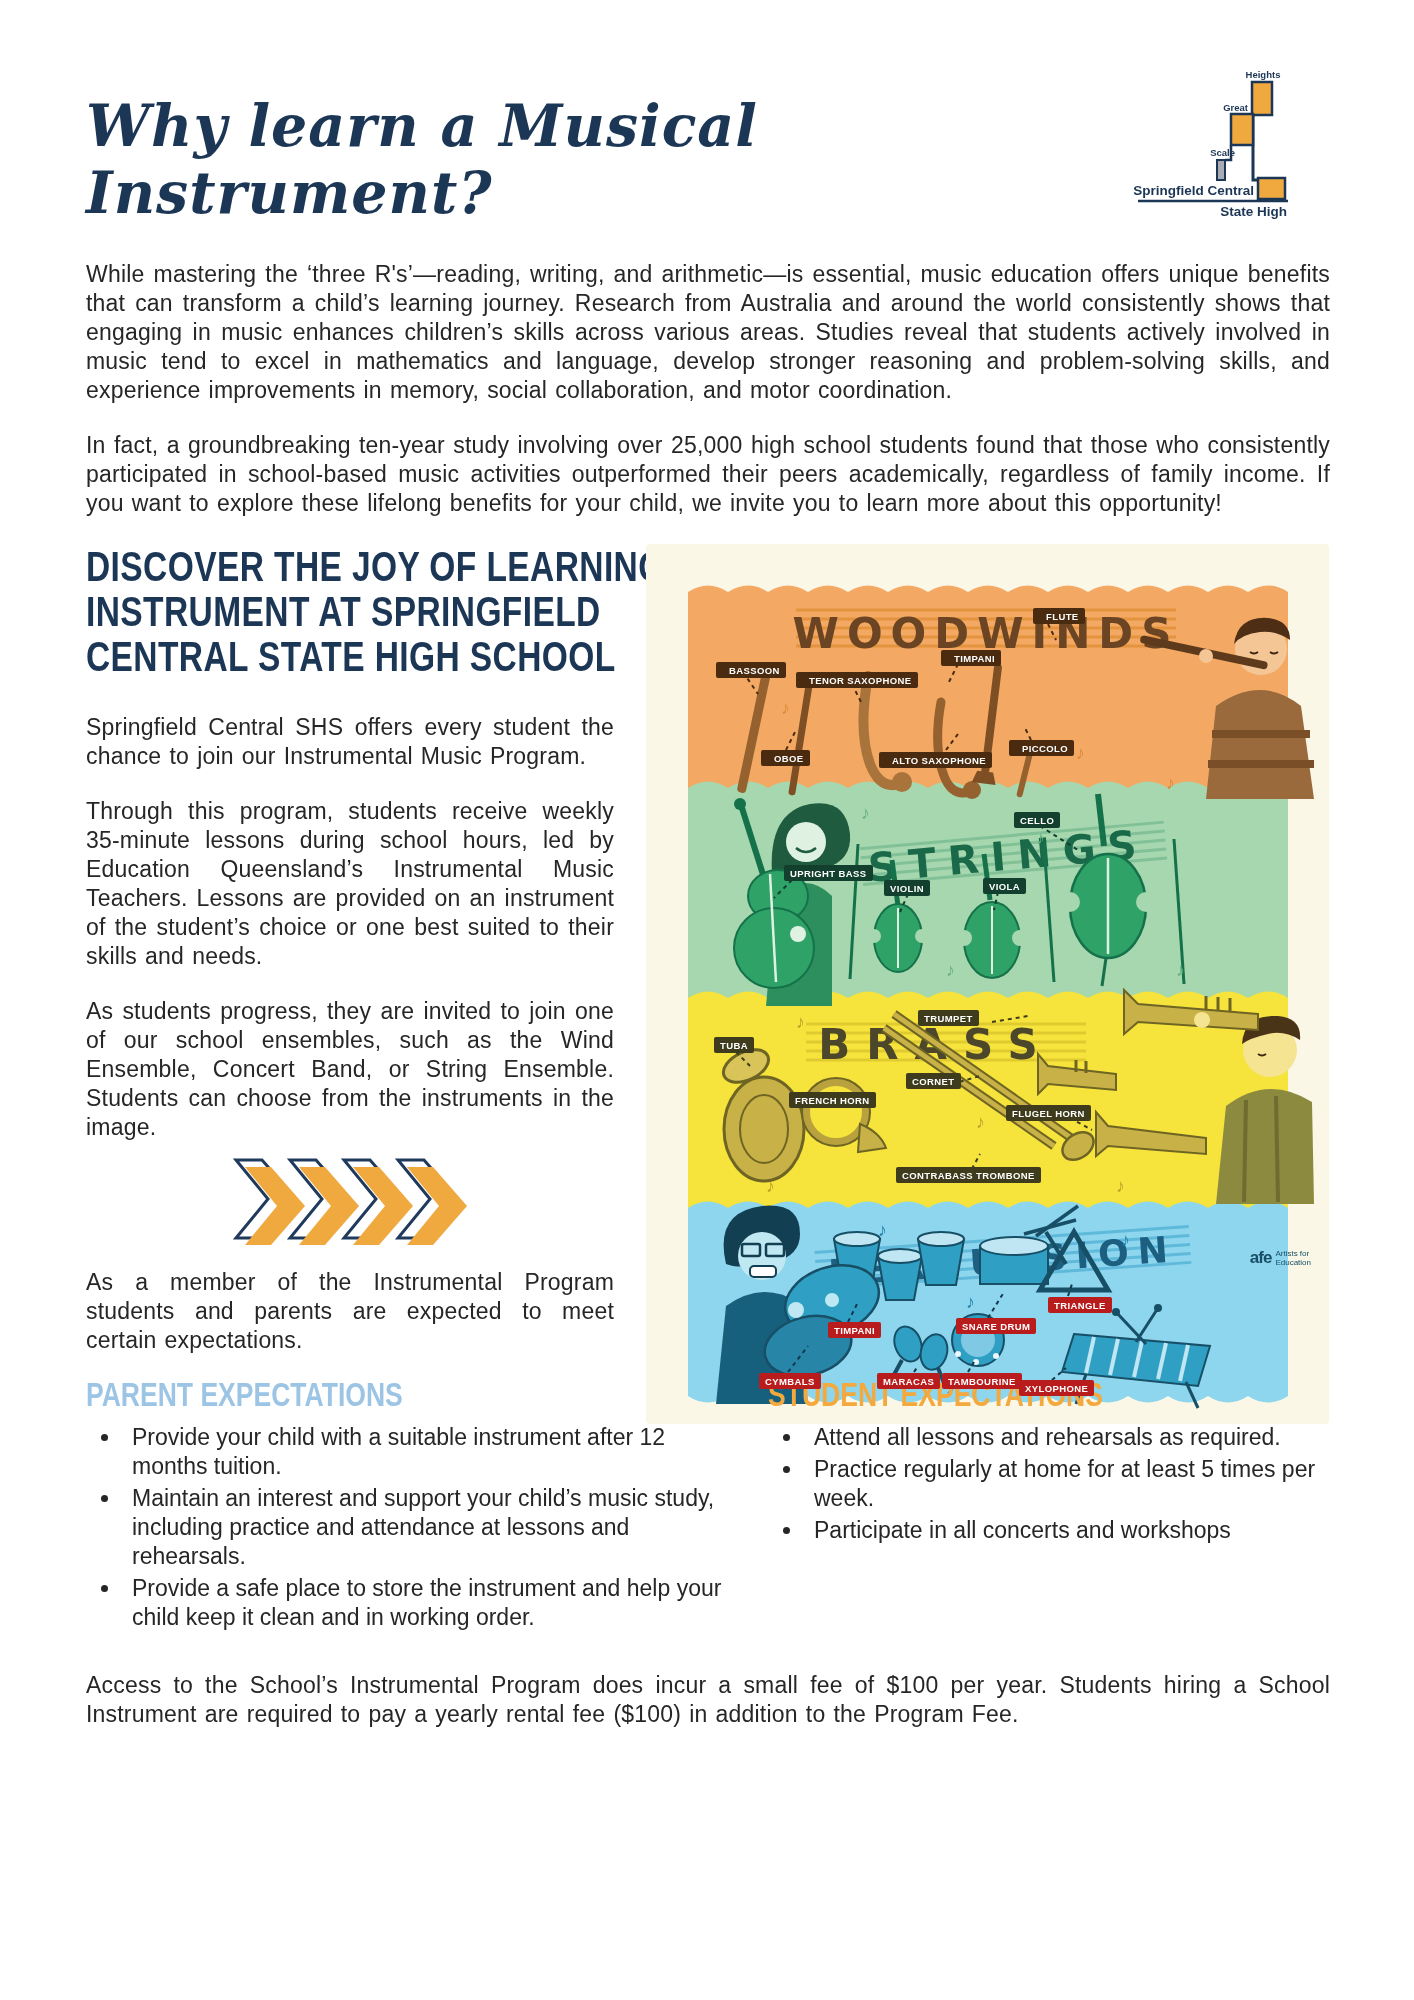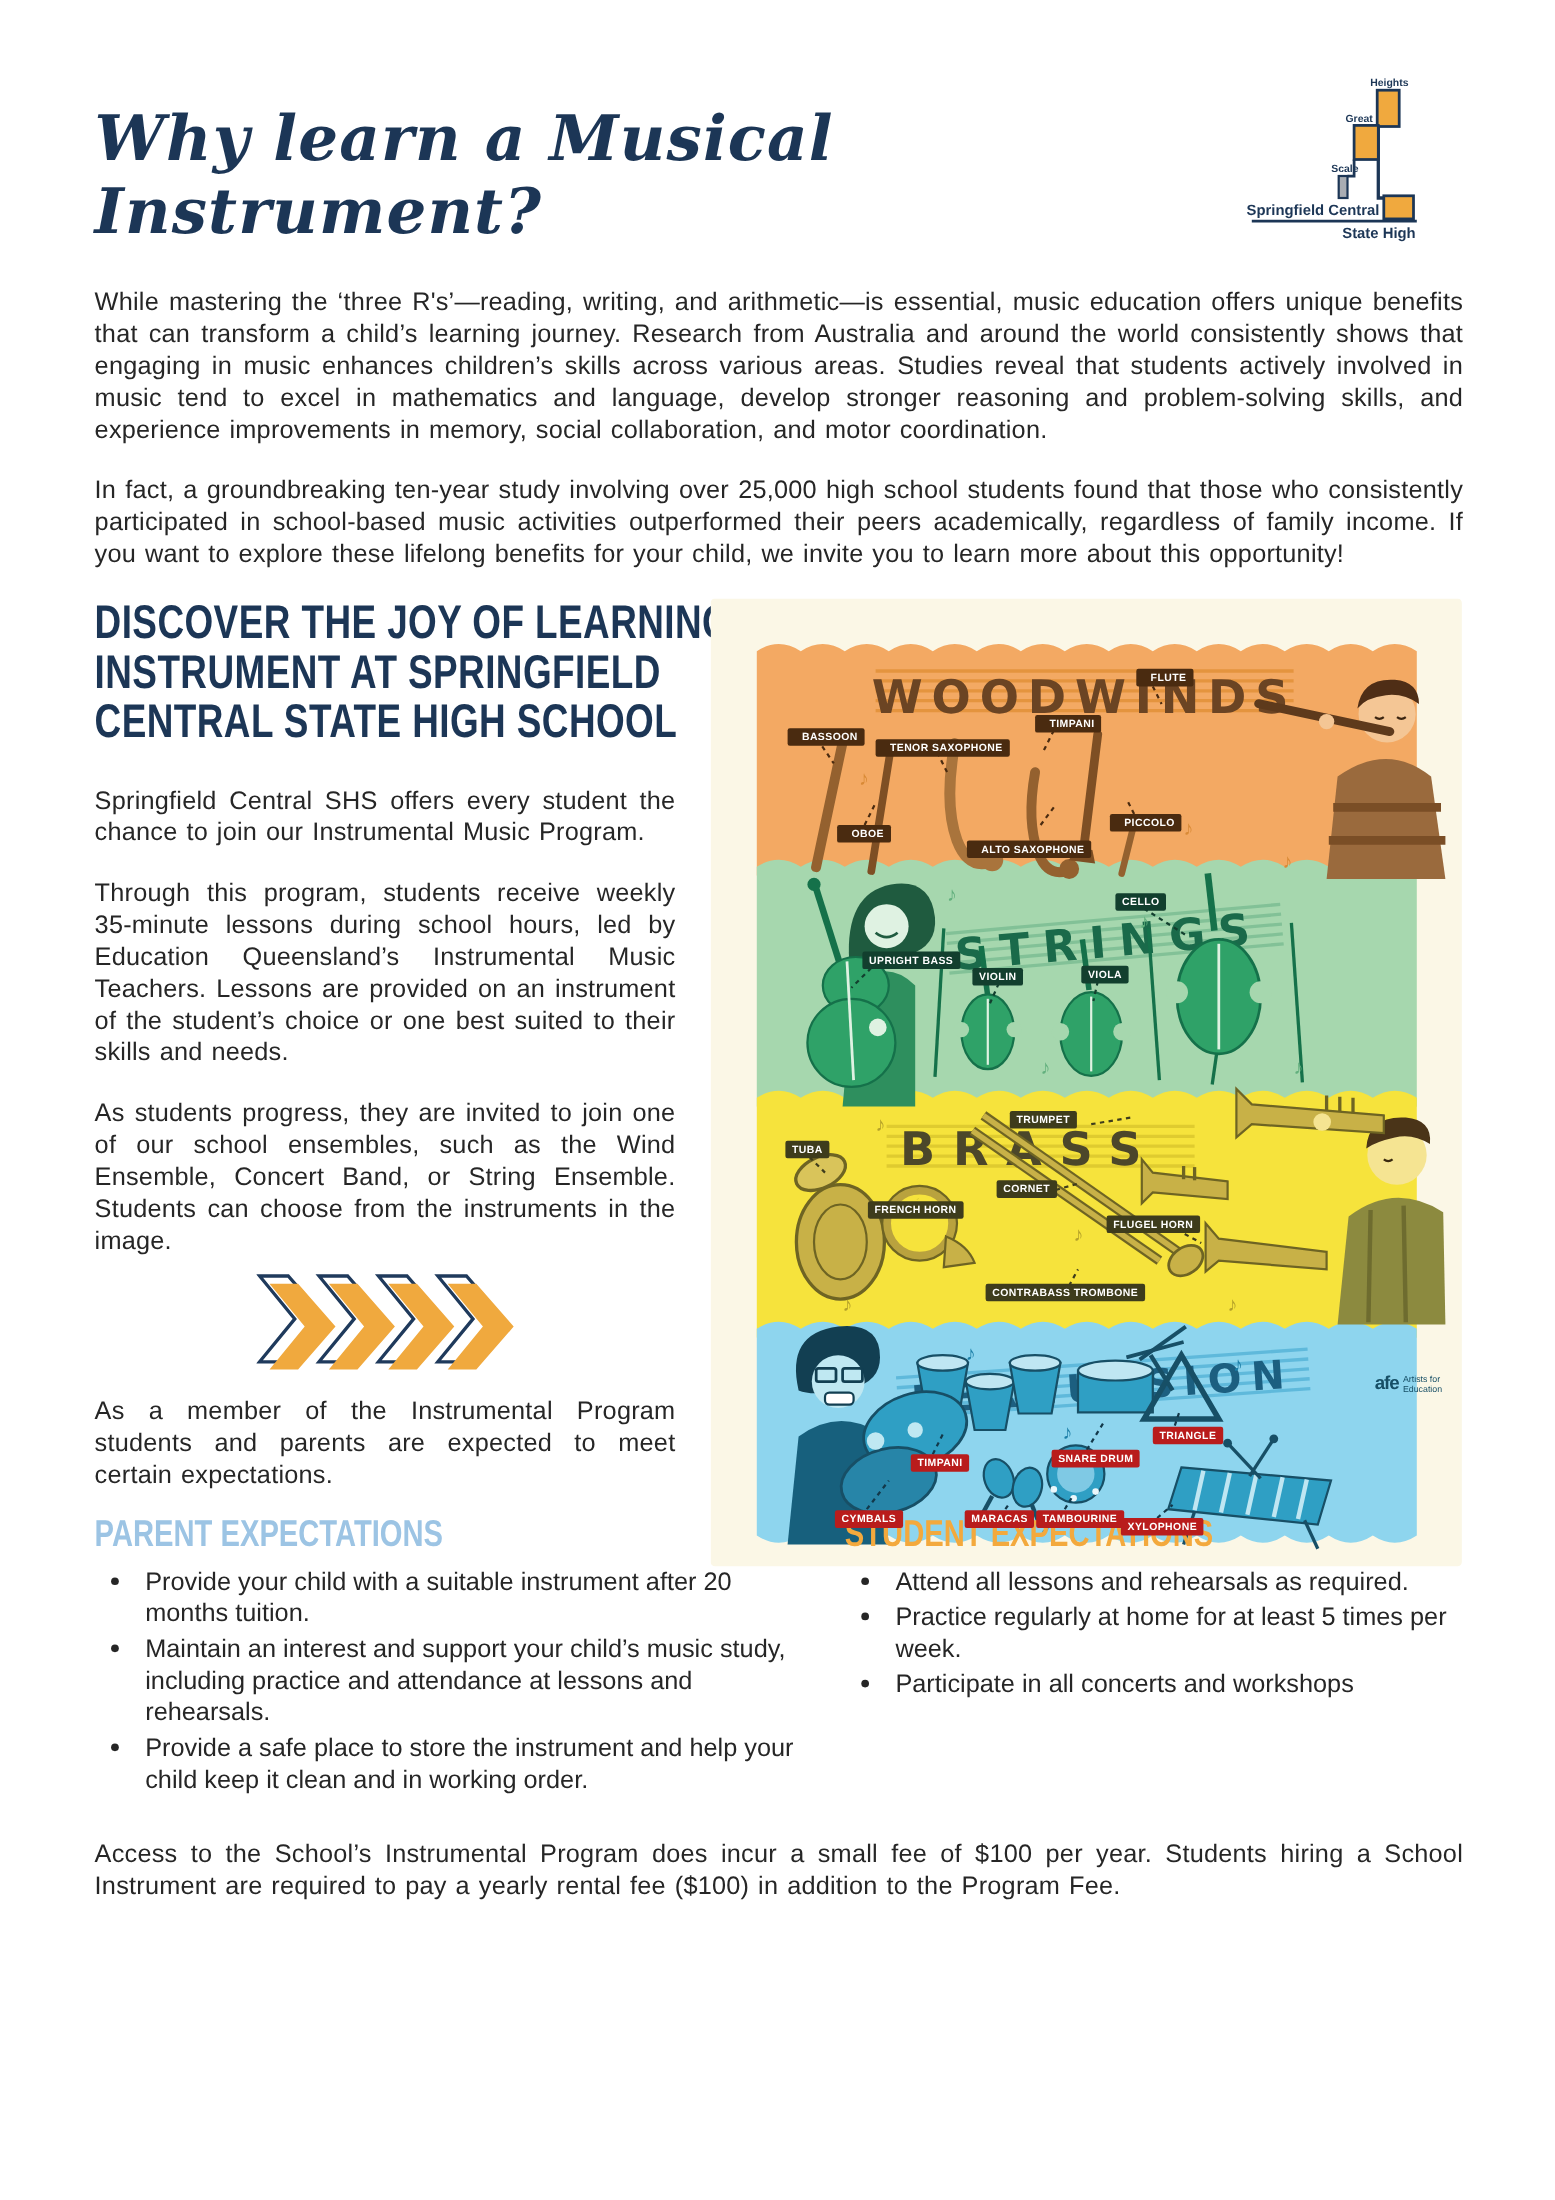--- a/index.html
+++ b/index.html
@@ -347,21 +347,21 @@
           <text x="475" y="702" fill="#1C7FA8">♪</text>
           <text x="300" y="850" fill="#1C7FA8">♪</text>
         </g>
       </svg>
 
       <span class="tag w" style="left:70px;top:118px">BASSOON</span>
       <span class="tag w" style="left:150px;top:128px">TENOR SAXOPHONE</span>
       <span class="tag w" style="left:295px;top:106px">TIMPANI</span>
       <span class="tag w" style="left:387px;top:64px">FLUTE</span>
       <span class="tag w" style="left:115px;top:206px">OBOE</span>
-      <span class="tag w" style="left:233px;top:220px">ALTO SAXOPHONE</span>
+      <span class="tag w" style="left:233px;top:208px">ALTO SAXOPHONE</span>
       <span class="tag w" style="left:363px;top:196px">PICCOLO</span>
 
       <span class="tag s" style="left:138px;top:321px">UPRIGHT BASS</span>
       <span class="tag s" style="left:238px;top:336px">VIOLIN</span>
       <span class="tag s" style="left:337px;top:334px">VIOLA</span>
       <span class="tag s" style="left:368px;top:268px">CELLO</span>
 
       <span class="tag b" style="left:68px;top:493px">TUBA</span>
       <span class="tag b" style="left:272px;top:466px">TRUMPET</span>
       <span class="tag b" style="left:143px;top:548px">FRENCH HORN</span>
@@ -386,21 +386,21 @@
       </div>
     </div>
   </div>
 
   <div class="expect">
     <div>
       <div class="h-parent">
         <div class="cond">PARENT EXPECTATIONS</div>
       </div>
       <ul>
-        <li>Provide your child with a suitable instrument after 20 months tuition.</li>
+        <li>Provide your child with a suitable instrument after 12 months tuition.</li>
         <li>Maintain an interest and support your child’s music study, including practice and attendance at lessons and rehearsals.</li>
         <li>Provide a safe place to store the instrument and help your child keep it clean and in working order.</li>
       </ul>
     </div>
     <div>
       <div class="h-student">
         <div class="cond">STUDENT EXPECTATIONS</div>
       </div>
       <ul>
         <li>Attend all lessons and rehearsals as required.</li>

